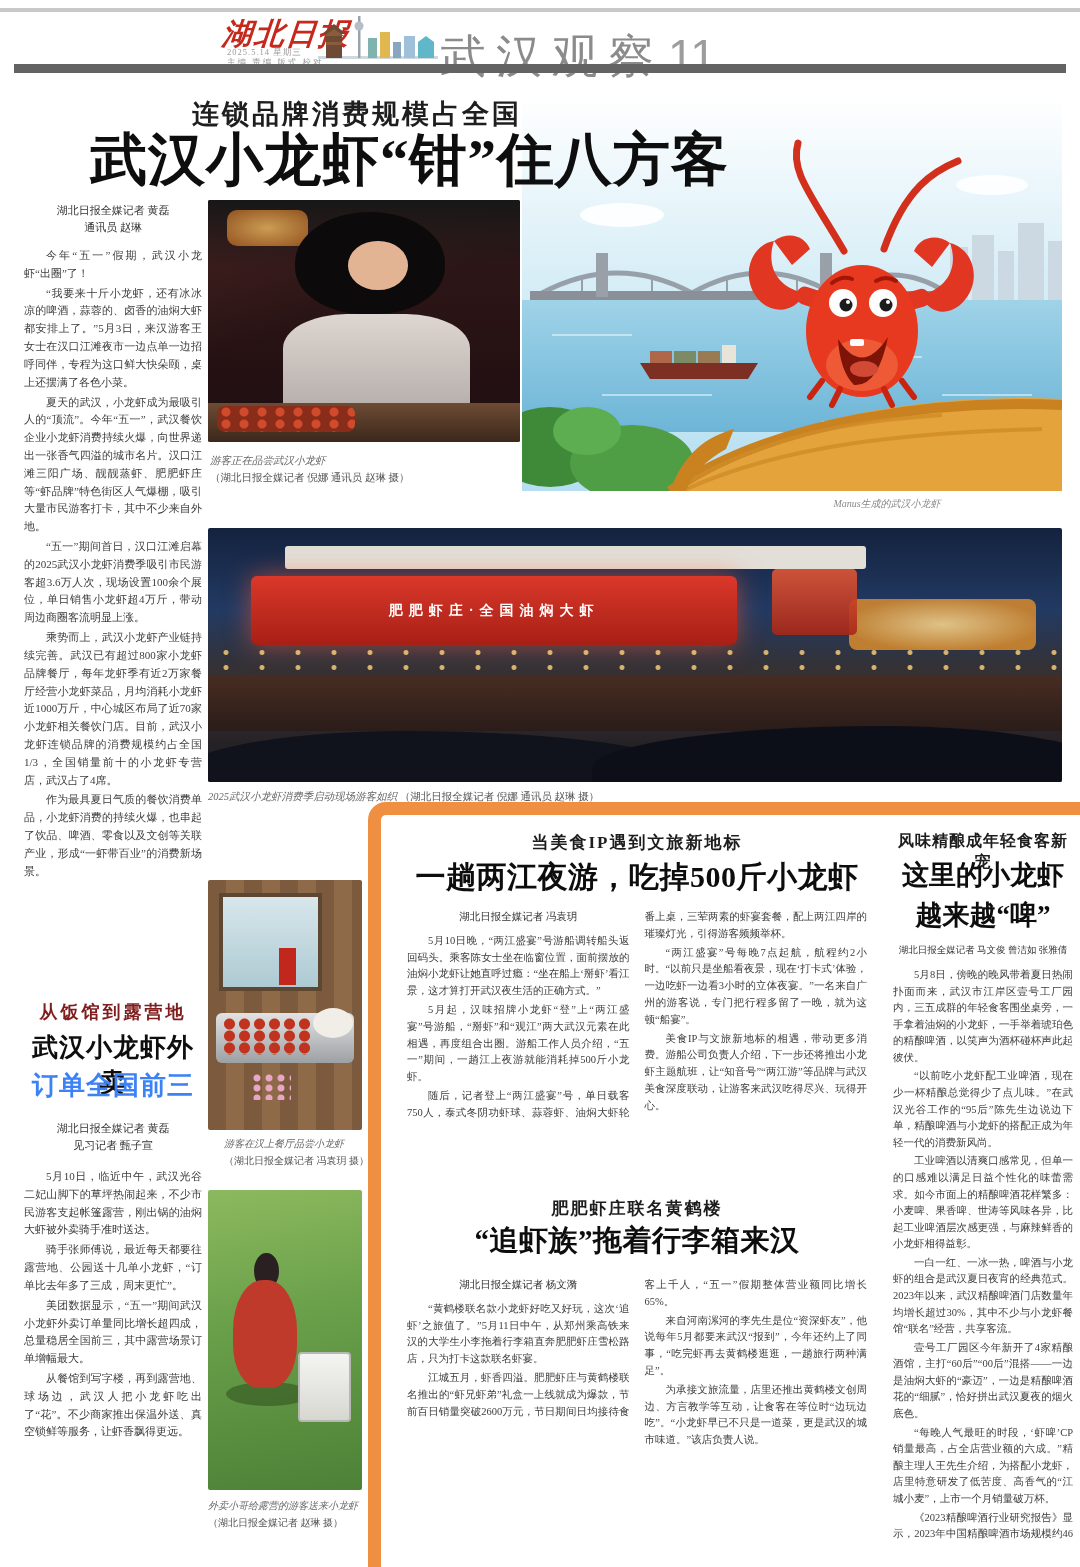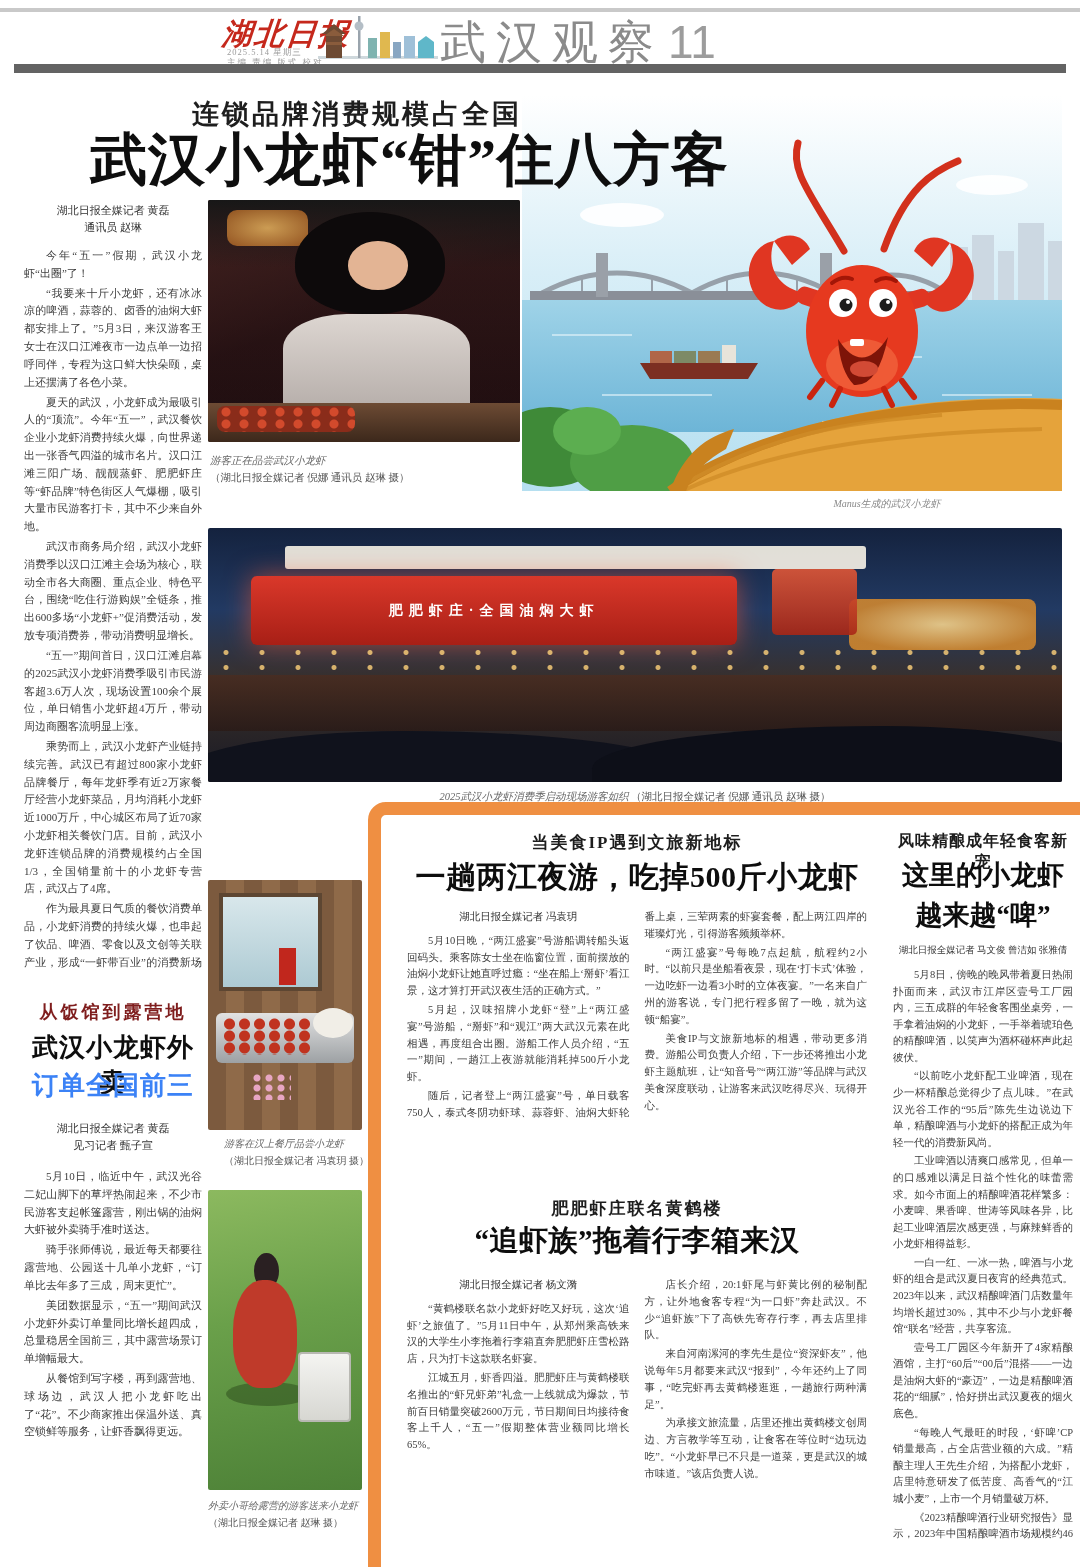--- a/index.html
+++ b/index.html
@@ -6,21 +6,21 @@
   .page{position:relative;width:1080px;height:1567px;background:#fff;overflow:hidden;
         font-family:"Liberation Serif","DejaVu Serif",serif;color:#333;margin:0 auto;}
   .abs{position:absolute;}
   
   .topline{left:0;top:8px;width:1080px;height:4px;background:#c9c9c9;}
   .logo{left:222px;top:14px;font-size:30px;font-weight:700;font-style:italic;color:#c5281c;
         letter-spacing:2px;transform:skewX(-5deg);font-family:"Liberation Serif",serif;}
   .dateline{left:227px;top:47px;font-size:8.5px;color:#9a9a9a;letter-spacing:1px;filter:blur(.3px);}
   .creditline{left:227px;top:57px;font-size:8.5px;color:#9a9a9a;letter-spacing:2px;filter:blur(.4px);}
   .skyline{left:296px;top:12px;width:148px;height:56px;}
-  .section-title{left:440px;top:12px;font-size:46px;color:#8b8b8b;letter-spacing:10px;
+  .section-title{left:440px;top:26px;font-size:46px;color:#8b8b8b;letter-spacing:10px;
         font-family:"Liberation Sans",sans-serif;font-weight:500;}
   .pageno{color:#9c9c9c;font-weight:300;letter-spacing:0;margin-left:4px;}
   .rule{left:14px;top:64px;width:1052px;height:9px;background:#636363;}
   
   .lead-kicker{left:192px;top:96px;font-size:27px;color:#1e1e1e;letter-spacing:3px;font-weight:600;}
   .lead-headline{left:90px;top:122px;font-size:57px;font-weight:900;color:#0e0e0e;letter-spacing:1px;z-index:5;}
   
   .byline{text-align:center;font-size:11px;color:#333;line-height:1.5;filter:blur(.25px);}
   .bodycol p{font-size:11px;line-height:1.62;text-align:justify;text-indent:2em;margin:0 0 2px;
         color:#3c3c3c;filter:blur(.35px);}
@@ -48,21 +48,21 @@
   .market .neon1{left:5%;top:19%;width:57%;height:27%;background:linear-gradient(#da382a,#a81f16);
         border-radius:6px;box-shadow:0 0 26px rgba(255,90,45,.55);display:flex;align-items:center;justify-content:center;}
   .market .signtext{color:#fff;font-size:14px;letter-spacing:6px;font-weight:700;filter:blur(.3px);}
   .market .neon2{right:3%;top:28%;width:22%;height:20%;background:radial-gradient(#ffdb90,#d98b2c 75%);opacity:.85;border-radius:8px;}
   .market .neon3{left:66%;top:16%;width:10%;height:26%;background:linear-gradient(#e05737,#a82616);border-radius:5px;opacity:.9;}
   .market .lights{left:0;top:46%;width:100%;height:12%;opacity:.8;
         background-image:radial-gradient(circle,#ffd27a 2px,transparent 3px);background-size:36px 15px;}
   .market .stalls{left:0;top:58%;width:100%;height:22%;background:linear-gradient(#4a2c20,#2a1a16);opacity:.8;}
   .market .crowd1{left:-4%;bottom:-6%;width:60%;height:26%;background:#10121c;border-radius:45% 55% 0 0/70% 60% 0 0;}
   .market .crowd2{left:45%;bottom:-6%;width:62%;height:28%;background:#0d0f18;border-radius:55% 45% 0 0/60% 70% 0 0;}
-  .cap-market{left:208px;top:788px;width:854px;text-align:center;}
+  .cap-market{left:208px;top:788px;width:854px;}
   .buffet{left:208px;top:880px;width:154px;height:250px;background:repeating-linear-gradient(90deg,#7c5a3e 0 18px,#8f6a49 18px 36px);}
   .buffet .win{left:7%;top:5%;width:62%;height:36%;background:linear-gradient(#d8e7eb,#adcad3);border:4px solid #5d4632;}
   .buffet .tag{left:46%;top:27%;width:11%;height:15%;background:#c1271d;}
   .buffet .tray{left:5%;top:53%;width:90%;height:20%;background:linear-gradient(#e2e2e2,#9da1a4);border-radius:6px;}
   .buffet .cray{left:9%;top:55%;width:58%;height:15%;background-image:radial-gradient(circle,#c0331f 5px,transparent 6px);background-size:15px 12px;}
   .buffet .plate{right:6%;top:51%;width:26%;height:12%;background:#f1eee7;border-radius:50%;}
   .buffet .flw{left:28%;top:77%;width:26%;height:11%;background-image:radial-gradient(circle,#e7a6c3 3px,transparent 4px);background-size:12px 10px;}
   .cap-buffet{left:208px;top:1136px;width:154px;font-size:10px;margin-left:16px;}
   .camping{left:208px;top:1190px;width:154px;height:300px;background:linear-gradient(170deg,#8cb95f 0%,#6aa04a 42%,#4d8137 100%);}
   .camping .head{left:30%;top:21%;width:16%;height:12%;background:#2a2022;border-radius:50%;}
@@ -221,21 +221,20 @@
   </svg>
   <div class="abs cap-illu">Manus生成的武汉小龙虾</div>
 
   <div class="abs lead-col bodycol">
     <div class="byline">湖北日报全媒记者 黄磊</div>
     <div class="byline">通讯员 赵琳</div>
     <div class="paras">
         <p>今年“五一”假期，武汉小龙虾“出圈”了！</p>
         <p>“我要来十斤小龙虾，还有冰冰凉的啤酒，蒜蓉的、卤香的油焖大虾都安排上了。”5月3日，来汉游客王女士在汉口江滩夜市一边点单一边招呼同伴，专程为这口鲜大快朵颐，桌上还摆满了各色小菜。</p>
         <p>夏天的武汉，小龙虾成为最吸引人的“顶流”。今年“五一”，武汉餐饮企业小龙虾消费持续火爆，向世界递出一张香气四溢的城市名片。汉口江滩三阳广场、靓靓蒸虾、肥肥虾庄等“虾品牌”特色街区人气爆棚，吸引大量市民游客打卡，其中不少来自外地。</p>
-        <p>武汉市商务局介绍，武汉小龙虾消费季以汉口江滩主会场为核心，联动全市各大商圈、重点企业、特色平台，围绕“吃住行游购娱”全链条，推出600多场“小龙虾+”促消费活动，发放专项消费券，带动消费明显增长。</p>
         <p>“五一”期间首日，汉口江滩启幕的2025武汉小龙虾消费季吸引市民游客超3.6万人次，现场设置100余个展位，单日销售小龙虾超4万斤，带动周边商圈客流明显上涨。</p>
         <p>乘势而上，武汉小龙虾产业链持续完善。武汉已有超过800家小龙虾品牌餐厅，每年龙虾季有近2万家餐厅经营小龙虾菜品，月均消耗小龙虾近1000万斤，中心城区布局了近70家小龙虾相关餐饮门店。目前，武汉小龙虾连锁品牌的消费规模约占全国1/3，全国销量前十的小龙虾专营店，武汉占了4席。</p>
         <p>作为最具夏日气质的餐饮消费单品，小龙虾消费的持续火爆，也串起了饮品、啤酒、零食以及文创等关联产业，形成“一虾带百业”的消费新场景。</p>
       </div>
   </div>
 
   <div class="abs ph diner">
     <div class="shelf"></div>
       <div class="lantern"></div>
     <div class="hair"></div>
@@ -319,21 +318,20 @@
         </div>
     </div>
 
     <div class="abs2 f-kicker" style="top:382px;left:0;">肥肥虾庄联名黄鹤楼</div>
     <div class="abs2 f-head" style="top:406px;left:0;font-size:29px;">“追虾族”拖着行李箱来汉</div>
     <div class="abs2 f-cols" style="top:462px;height:262px;">
       <div class="byline">湖北日报全媒记者 杨文漪</div>
       <div>
           <p>“黄鹤楼联名款小龙虾好吃又好玩，这次‘追虾’之旅值了。”5月11日中午，从郑州乘高铁来汉的大学生小李拖着行李箱直奔肥肥虾庄雪松路店，只为打卡这款联名虾宴。</p>
           <p>江城五月，虾香四溢。肥肥虾庄与黄鹤楼联名推出的“虾兄虾弟”礼盒一上线就成为爆款，节前百日销量突破2600万元，节日期间日均接待食客上千人，“五一”假期整体营业额同比增长65%。</p>
-          <p>店长介绍，20:1虾尾与虾黄比例的秘制配方，让外地食客专程“为一口虾”奔赴武汉。不少“追虾族”下了高铁先寄存行李，再去店里排队。</p>
           <p>来自河南漯河的李先生是位“资深虾友”，他说每年5月都要来武汉“报到”，今年还约上了同事，“吃完虾再去黄鹤楼逛逛，一趟旅行两种满足”。</p>
           <p>为承接文旅流量，店里还推出黄鹤楼文创周边、方言教学等互动，让食客在等位时“边玩边吃”。“小龙虾早已不只是一道菜，更是武汉的城市味道。”该店负责人说。</p>
         </div>
     </div>
 
     <div class="abs2 c-region c-kicker" style="top:16px;">风味精酿成年轻食客新宠</div>
     <div class="abs2 c-region c-h" style="top:42px;">这里的小龙虾</div>
     <div class="abs2 c-region c-h" style="top:82px;">越来越“啤”</div>
     <div class="abs2 c-region byline" style="top:128px;font-size:9.5px;">湖北日报全媒记者 马文俊 曾洁如 张雅倩</div>
     <div class="abs2 c-col" style="top:152px;height:574px;">

